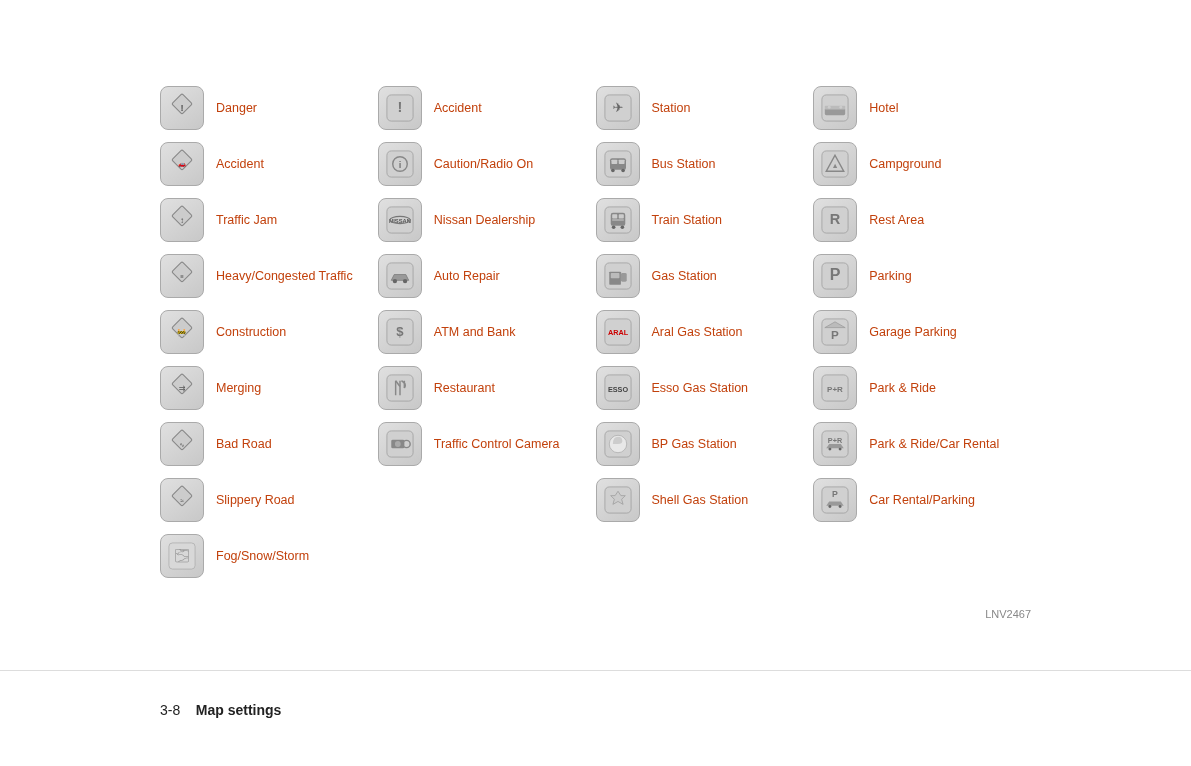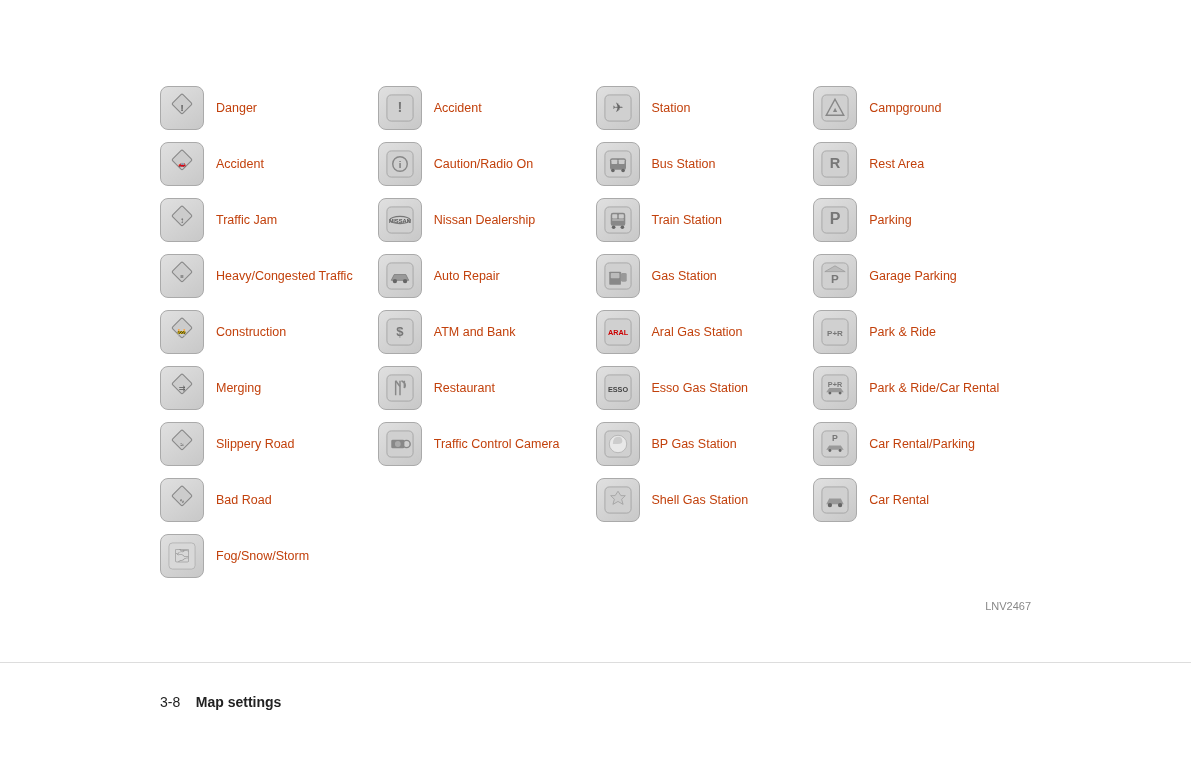--- a/index.html
+++ b/index.html
@@ -60,21 +60,21 @@
     
     .icon-box svg {
       width: 32px;
       height: 32px;
     }
 
     .page-reference {
       text-align: right;
       font-size: 11px;
       color: #888;
-      margin-top: 16px;
+      margin-top: 24px;
       padding-right: 0;
     }
 
     .footer-section {
       padding: 30px 160px 20px 160px;
       border-top: 1px solid #ddd;
       margin-top: 10px;
     }
 
     .footer-label {
@@ -155,34 +155,34 @@
             <text x="22" y="26" text-anchor="middle" font-size="11" fill="#555">⇉</text>
           </svg>
         </div>
         <span class="icon-label">Merging</span>
       </div>
 
       <div class="icon-item">
         <div class="icon-box">
           <svg viewBox="0 0 44 44" xmlns="http://www.w3.org/2000/svg">
             <rect x="8" y="8" width="20" height="20" rx="2" ry="2" fill="#ccc" stroke="#888" stroke-width="1.5" transform="rotate(45 22 22)"></rect>
+            <text x="22" y="26" text-anchor="middle" font-size="9" fill="#555">∿</text>
+          </svg>
+        </div>
+        <span class="icon-label">Bad Road</span>
+      </div>
+
+      <div class="icon-item">
+        <div class="icon-box">
+          <svg viewBox="0 0 44 44" xmlns="http://www.w3.org/2000/svg">
+            <rect x="8" y="8" width="20" height="20" rx="2" ry="2" fill="#ccc" stroke="#888" stroke-width="1.5" transform="rotate(45 22 22)"></rect>
             <text x="22" y="26" text-anchor="middle" font-size="9" fill="#555">≈</text>
           </svg>
         </div>
         <span class="icon-label">Slippery Road</span>
-      </div>
-
-      <div class="icon-item">
-        <div class="icon-box">
-          <svg viewBox="0 0 44 44" xmlns="http://www.w3.org/2000/svg">
-            <rect x="8" y="8" width="20" height="20" rx="2" ry="2" fill="#ccc" stroke="#888" stroke-width="1.5" transform="rotate(45 22 22)"></rect>
-            <text x="22" y="26" text-anchor="middle" font-size="9" fill="#555">∿</text>
-          </svg>
-        </div>
-        <span class="icon-label">Bad Road</span>
       </div>
 
       <div class="icon-item">
         <div class="icon-box">
           <svg viewBox="0 0 44 44" xmlns="http://www.w3.org/2000/svg">
             <rect x="4" y="4" width="36" height="36" rx="5" ry="5" fill="#d8d8d8" stroke="#aaa" stroke-width="1"></rect>
             <text x="22" y="27" text-anchor="middle" font-size="18" fill="#888">🌫</text>
           </svg>
         </div>
         <span class="icon-label">Fog/Snow/Storm</span>
@@ -376,20 +376,32 @@
       </div>
 
       <div class="icon-item" style="visibility:hidden;">
         <div class="icon-box"></div>
         <span class="icon-label"></span>
       </div>
     </div>
 
     <div class="icon-column">
 
+      <div class="icon-item">
+        <div class="icon-box">
+          <svg viewBox="0 0 44 44" xmlns="http://www.w3.org/2000/svg">
+            <rect x="4" y="4" width="36" height="36" rx="6" ry="6" fill="#d0d0d0" stroke="#999" stroke-width="1"></rect>
+            <rect x="8" y="22" width="28" height="10" rx="2" fill="#999"></rect>
+            <rect x="8" y="19" width="28" height="5" rx="1" fill="#bbb"></rect>
+            <circle cx="14" cy="21" r="2" fill="#ccc"></circle>
+            <circle cx="30" cy="21" r="2" fill="#ccc"></circle>
+          </svg>
+        </div>
+        <span class="icon-label">Hotel</span>
+      </div>
 
       <div class="icon-item">
         <div class="icon-box">
           <svg viewBox="0 0 44 44" xmlns="http://www.w3.org/2000/svg">
             <rect x="4" y="4" width="36" height="36" rx="6" ry="6" fill="#d0d0d0" stroke="#999" stroke-width="1"></rect>
             <polygon points="22,10 34,32 10,32" fill="none" stroke="#888" stroke-width="2"></polygon>
             <text x="22" y="28" text-anchor="middle" font-size="10" fill="#888">▲</text>
           </svg>
         </div>
         <span class="icon-label">Campground</span>
@@ -455,31 +467,20 @@
             <rect x="4" y="4" width="36" height="36" rx="6" ry="6" fill="#d0d0d0" stroke="#999" stroke-width="1"></rect>
             <text x="22" y="18" text-anchor="middle" font-size="12" font-weight="bold" fill="#777">P</text>
             <path d="M10 30 L14 24 L30 24 L34 30 Z" fill="#999"></path>
             <circle cx="15" cy="31" r="2" fill="#666"></circle>
             <circle cx="29" cy="31" r="2" fill="#666"></circle>
           </svg>
         </div>
         <span class="icon-label">Car Rental/Parking</span>
       </div>
 
-      <div class="icon-item">
-        <div class="icon-box">
-          <svg viewBox="0 0 44 44" xmlns="http://www.w3.org/2000/svg">
-            <rect x="4" y="4" width="36" height="36" rx="6" ry="6" fill="#d0d0d0" stroke="#999" stroke-width="1"></rect>
-            <path d="M10 28 L14 20 L30 20 L34 28 Z" fill="#999"></path>
-            <circle cx="15" cy="29" r="3" fill="#666"></circle>
-            <circle cx="29" cy="29" r="3" fill="#666"></circle>
-          </svg>
-        </div>
-        <span class="icon-label">Car Rental</span>
-      </div>
 
       <div class="icon-item" style="visibility:hidden;">
         <div class="icon-box"></div>
         <span class="icon-label"></span>
       </div>
     </div>
 
   </div>
 
   <div class="page-reference">

